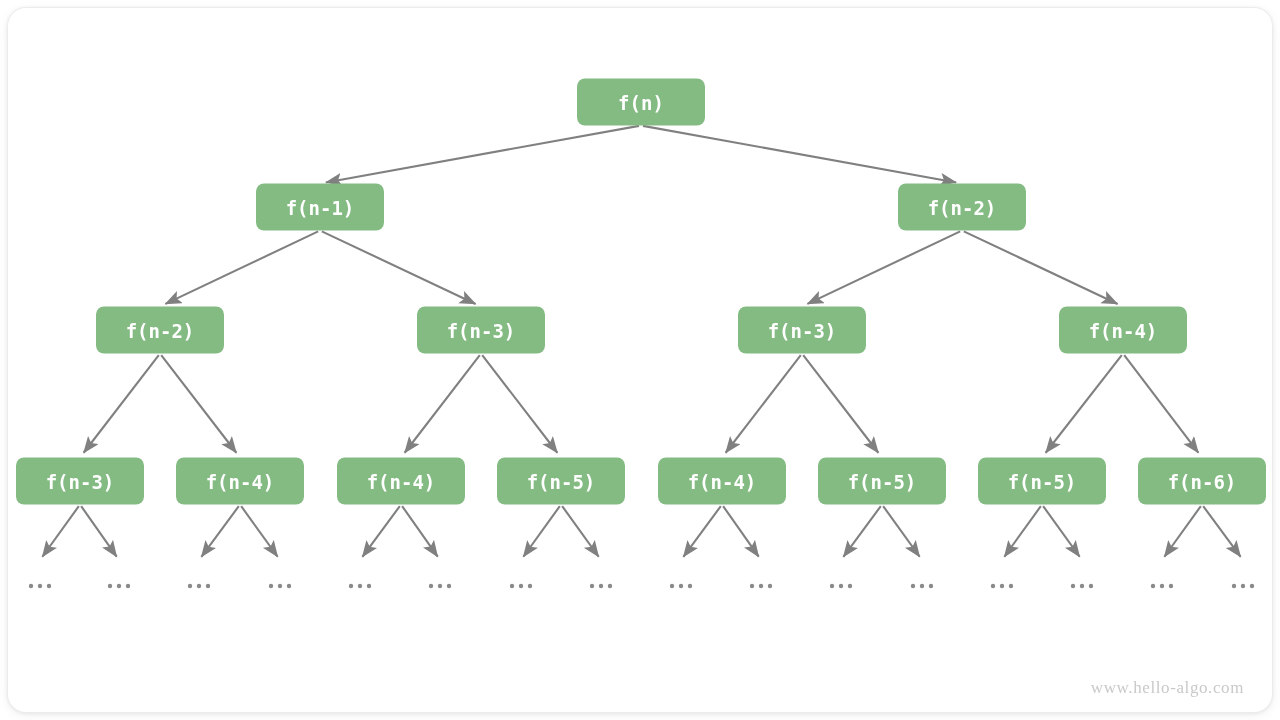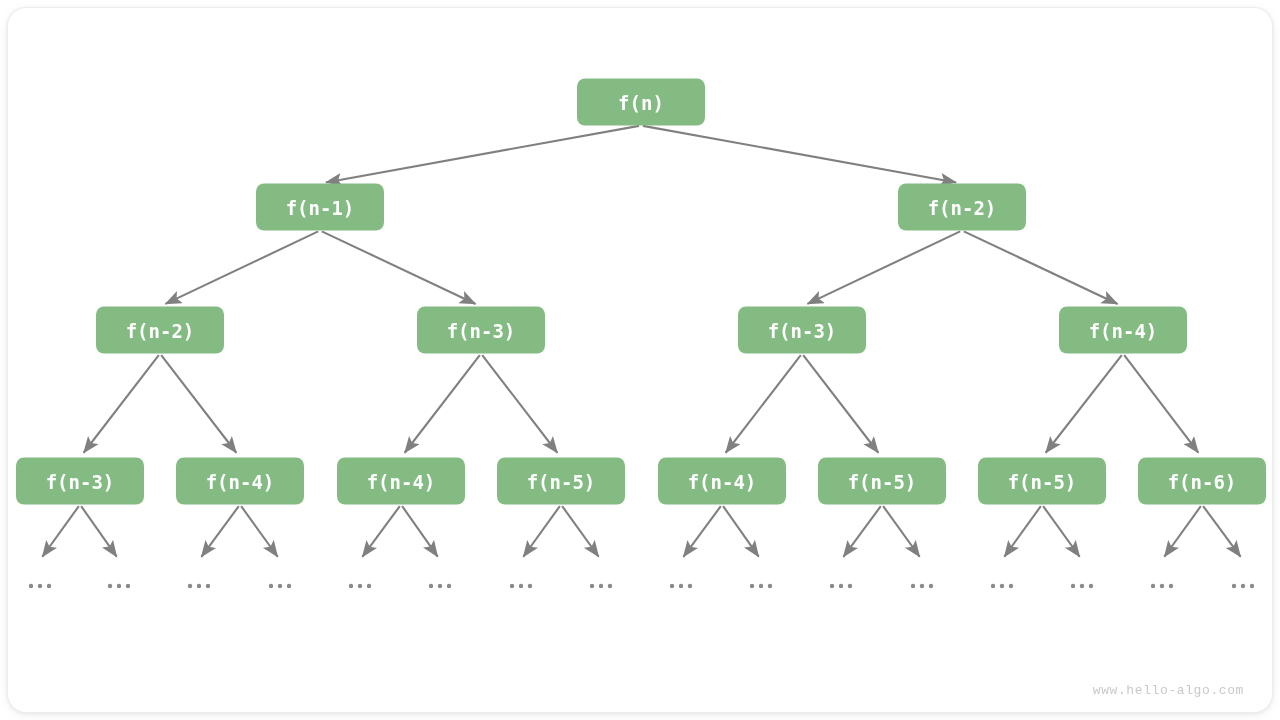--- a/index.html
+++ b/index.html
@@ -46,22 +46,22 @@
     text-anchor: middle;
     dominant-baseline: central;
   }
   .ellipsis-dot {
     fill: #8a8a8a;
   }
   .watermark {
     position: absolute;
     right: 36px;
     bottom: 22px;
-    font-family: Liberation Mono, monospace;
-    font-size: 13px;
+    font-family: Liberation Serif, serif;
+    font-size: 17px;
     color: #c9c9c9;
     letter-spacing: 0.6px;
     white-space: nowrap;
   }
 </style>
 </head>
 <body>
 
 <div id="card"></div>
 

